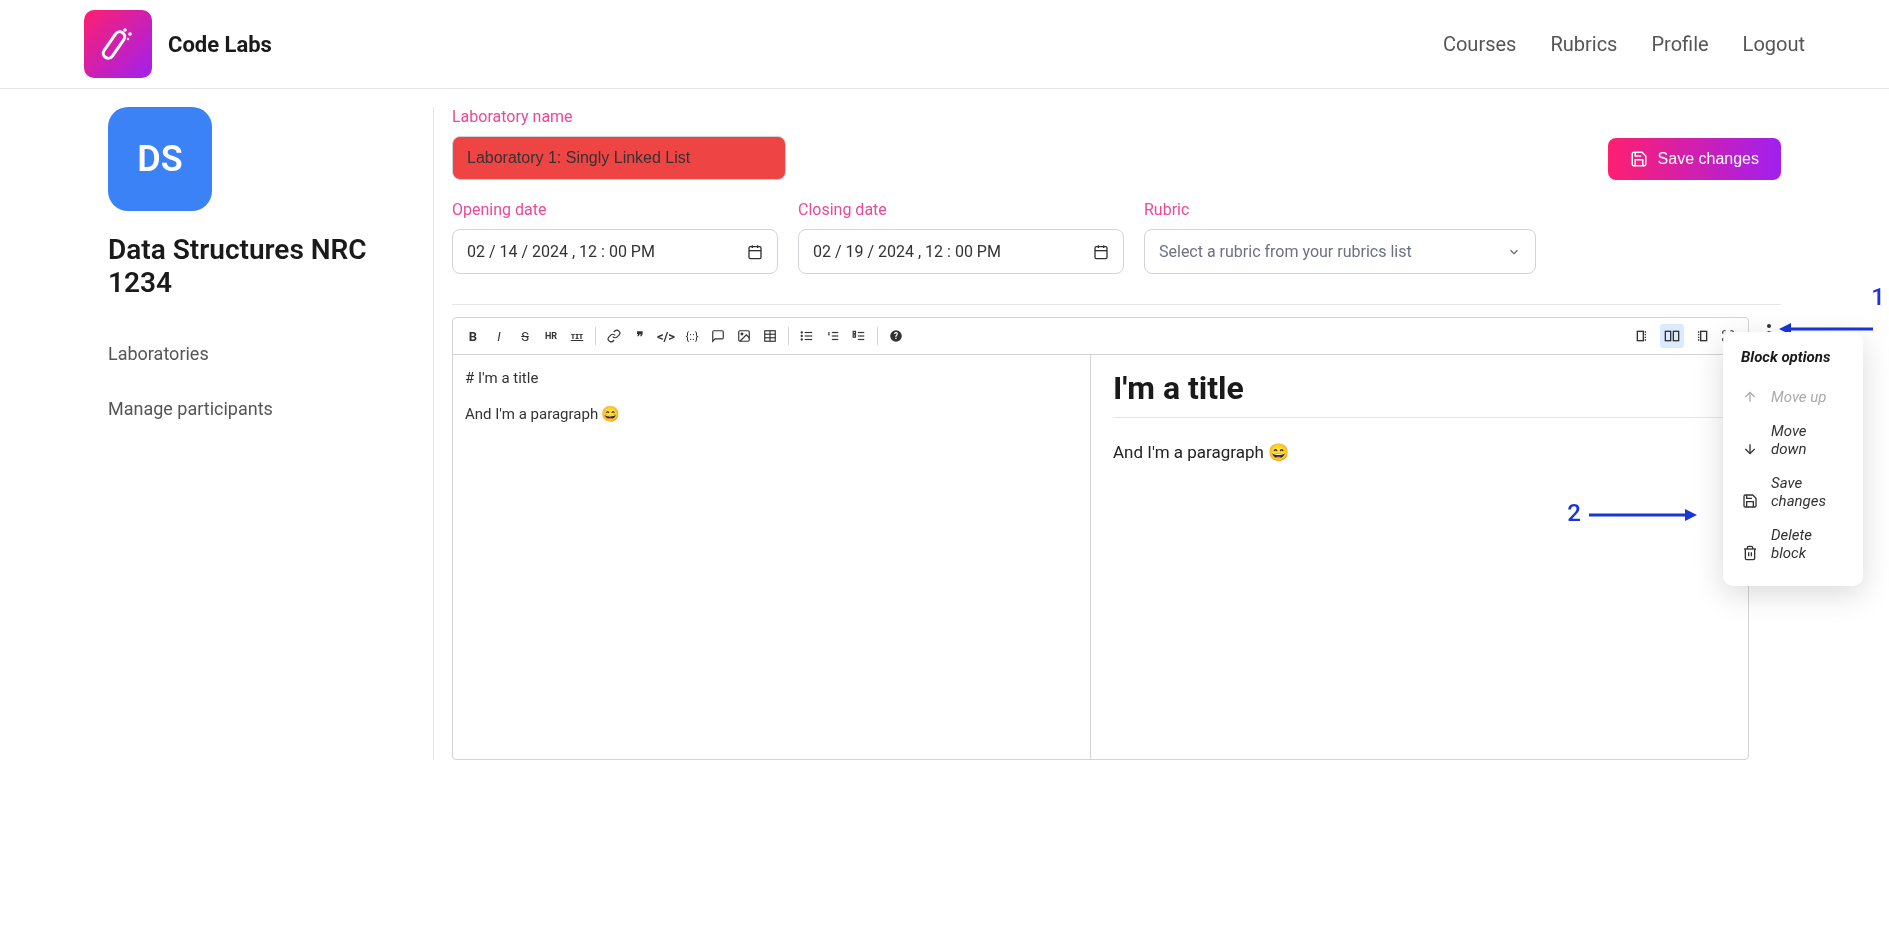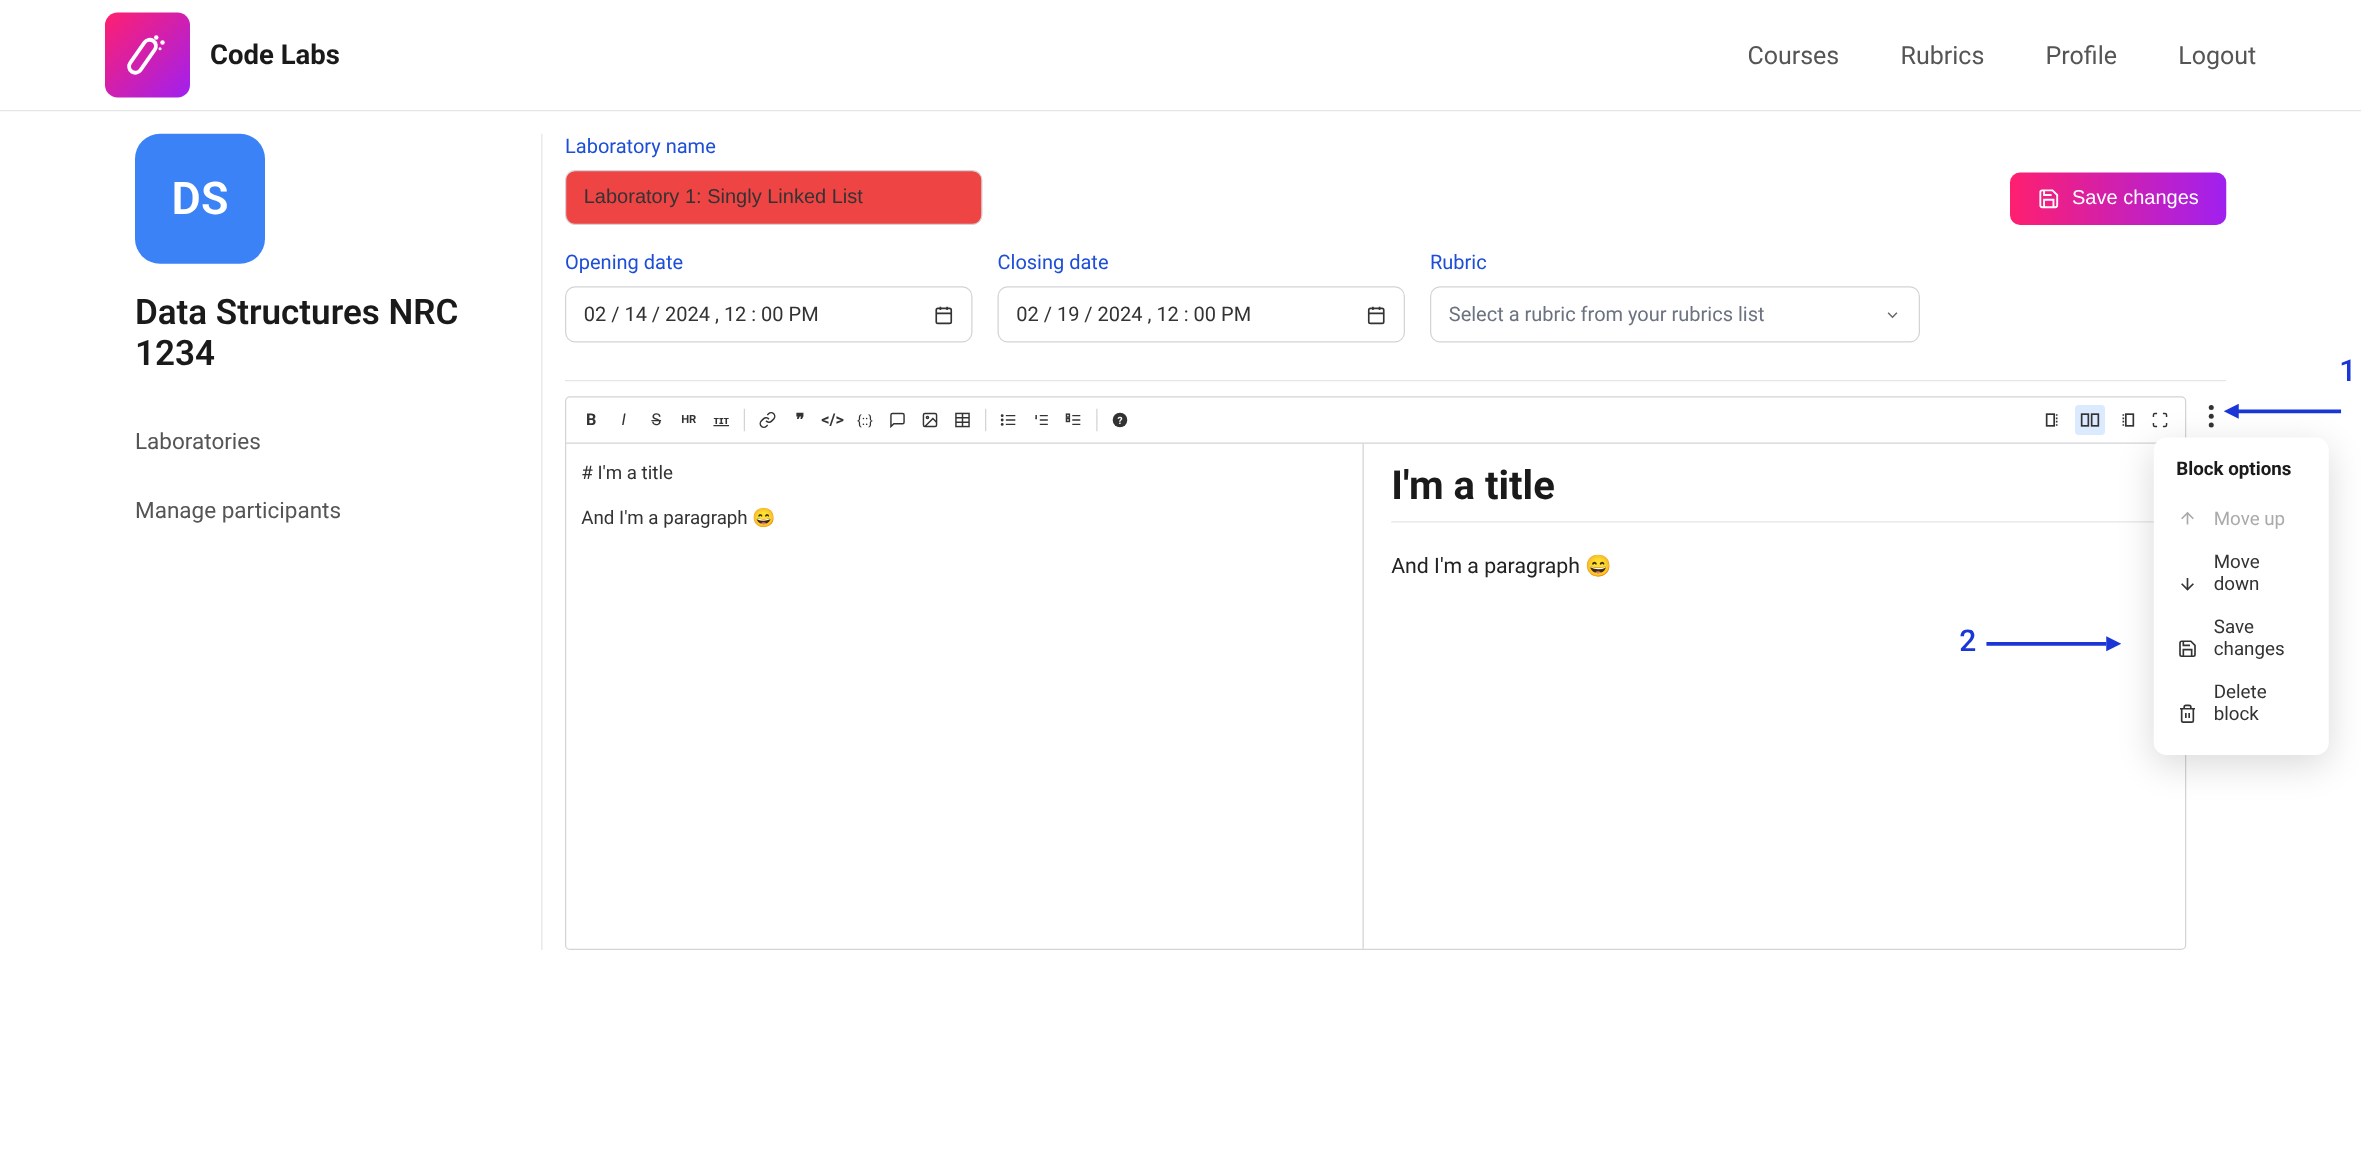--- a/index.html
+++ b/index.html
@@ -14,40 +14,40 @@
     }
     .header-left { display: flex; align-items: center; gap: 16px; }
     .logo {
       width: 68px; height: 68px;
       background: linear-gradient(135deg, #ff1f6f 0%, #a020f0 100%);
       border-radius: 10px;
       display: flex; align-items: center; justify-content: center;
       position: relative;
     }
     .brand { font-size: 22px; font-weight: 700; color: #1a1a1a; }
-    .nav { display: flex; gap: 49px; text-align: center; }
+    .nav { display: flex; gap: 34px; text-align: center; }
     .nav-item { font-size: 20px; color: #555; cursor: pointer; }
 
     .content { display: flex; padding: 18px 108px 40px 108px; gap: 0; }
     .sidebar { width: 326px; flex-shrink: 0; border-right: 1px solid #e5e5e5; padding-right: 20px; padding-top: 0; }
     .avatar {
       width: 104px; height: 104px;
       background: #3b82f6;
       border-radius: 20px;
       display: flex; align-items: center; justify-content: center;
       color: #fff; font-size: 36px; font-weight: 600;
       margin-bottom: 22px;
     }
     .course-title { font-size: 28px; font-weight: 600; color: #1a1a1a; margin-bottom: 44px; }
     .sidebar-link { font-size: 18px; color: #555; margin-bottom: 34px; cursor: pointer; }
 
     .main { flex: 1; padding-left: 18px; }
     .row { display: flex; gap: 20px; align-items: flex-end; margin-bottom: 20px; }
     .field { display: flex; flex-direction: column; gap: 10px; }
-    .label { font-size: 16px; color: #1d4ed8; }
+    .label { font-size: 16px; color: #ec4899; }
     .input-text {
       border: 1px solid #d4d4d8; border-radius: 8px;
       padding: 12px 14px; font-size: 16px; color: #333;
       width: 334px; background: #ef4444;
     }
     .save-btn {
       margin-left: auto;
       background: linear-gradient(90deg, #ff1f6f 0%, #a020f0 100%);
       color: #fff; border: none; border-radius: 8px;
       padding: 12px 22px; font-size: 16px; font-weight: 500;
@@ -88,27 +88,28 @@
     .pane-left .src-line { margin-bottom: 18px; }
     .pane-right { flex: 1; padding: 14px 22px; }
     .pane-right h1 { font-size: 32px; font-weight: 700; margin-bottom: 24px; padding-bottom: 10px; border-bottom: 1px solid #e5e5e5; }
     .pane-right p { font-size: 17px; color: #222; margin-top: 18px; }
 
     .kebab-btn { width: 24px; display: flex; flex-direction: column; align-items: center; justify-content: center; gap: 3px; height: 24px; cursor: pointer; margin-top: 4px; }
     .kebab-dot { width: 4px; height: 4px; background: #333; border-radius: 50%; }
 
     .popup {
       position: absolute;
-      top: 33px; right: -82px;
+      top: 15px; right: -82px;
       background: #fff;
       border-radius: 10px;
       box-shadow: 0 8px 30px rgba(0,0,0,0.15);
       padding: 16px 18px;
       width: 140px;
       z-index: 10;
+      font-style: italic;
     }
     .popup-title { font-size: 15px; font-weight: 700; margin-bottom: 14px; }
     .popup-item { display: flex; align-items: flex-end; gap: 12px; font-size: 15px; padding: 8px 0; cursor: pointer; color: #333; }
     .popup-item.disabled { color: #aaa; cursor: default; }
     .popup-icon { width: 18px; height: 18px; display: flex; align-items: center; justify-content: center; flex-shrink: 0; }
 
     .annotation { position: absolute; color: #1a36d6; font-size: 24px; font-weight: 500; }
     .arrow { position: absolute; }
   </style>
 </head>

